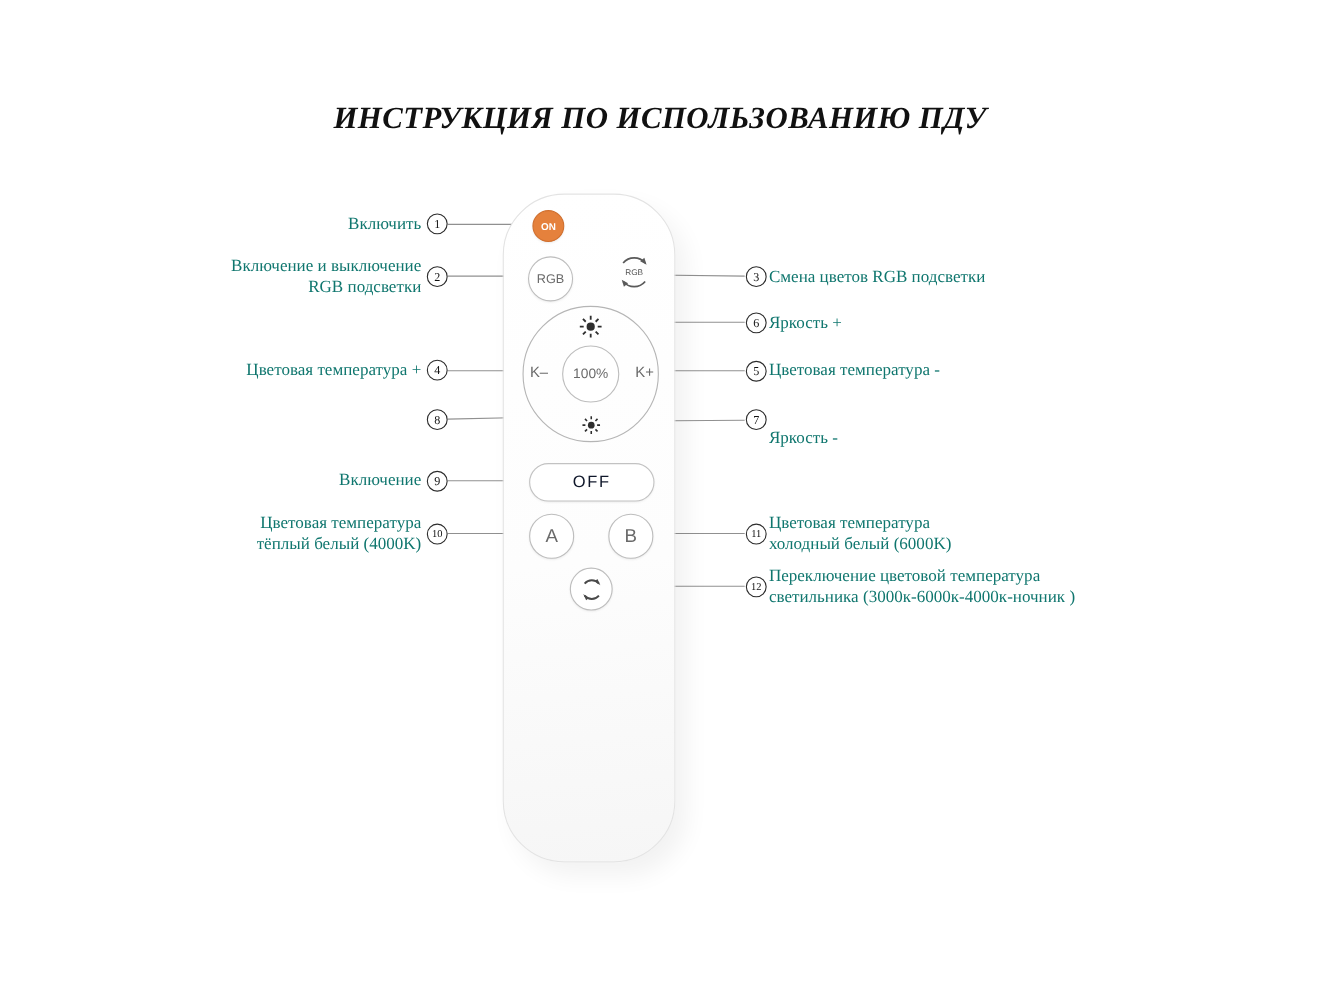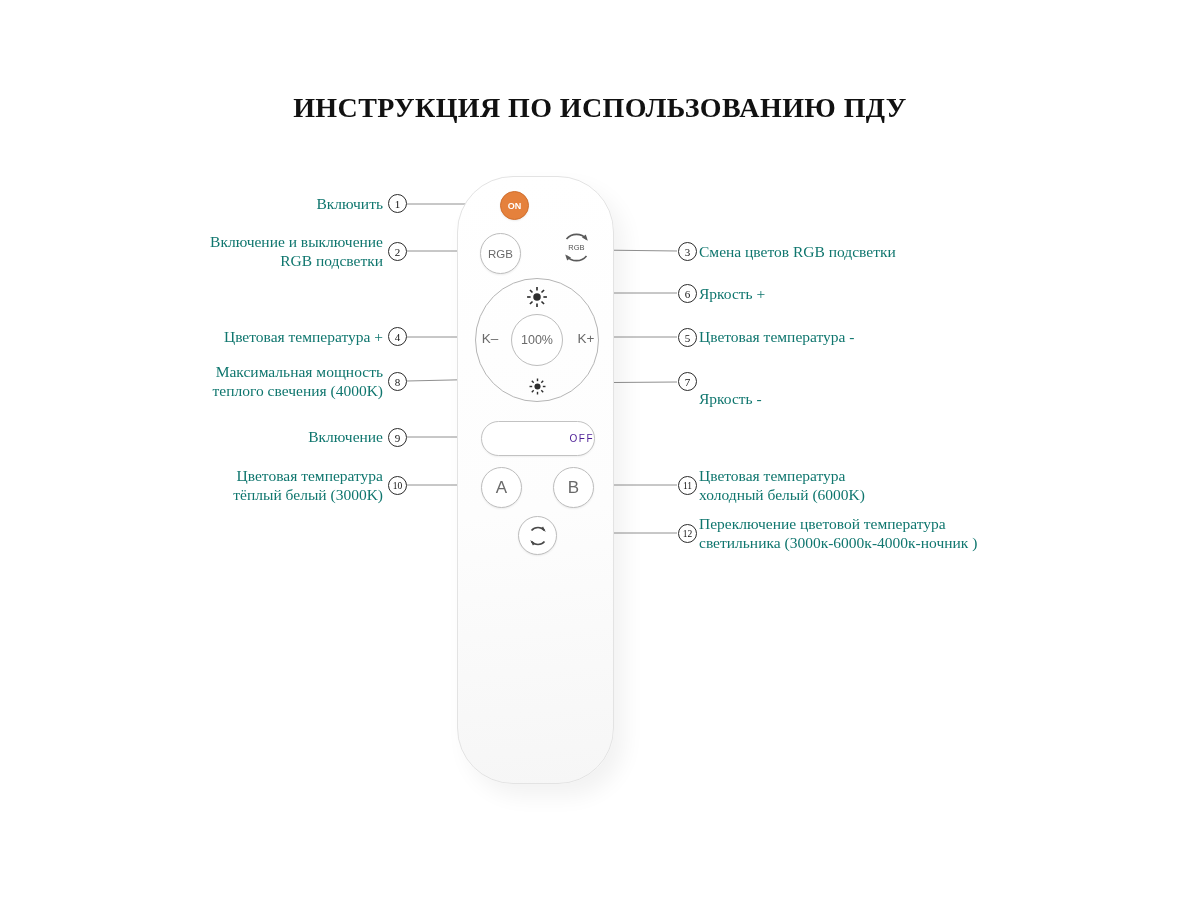--- a/index.html
+++ b/index.html
@@ -1,19 +1,19 @@
 <!DOCTYPE html>
 <html><head>
 <meta charset="utf-8">
 <style>
   html,body{margin:0;padding:0;background:#fff;}
   .page{position:relative;width:1200px;height:900px;background:#ffffff;overflow:hidden;
         font-family:"Liberation Serif",serif;color:#1c1c1c;}
   .title{position:absolute;top:92px;left:0;width:100%;text-align:center;
-         font-size:28px;font-weight:bold;color:#111;letter-spacing:.4px;}
+         font-size:28px;font-weight:bold;color:#111;letter-spacing:.4px;font-style:italic;}
   .lines{position:absolute;left:0;top:0;width:1200px;height:900px;pointer-events:none;}
 
   
   .num{position:absolute;width:19px;height:19px;box-sizing:border-box;border:1.3px solid #2b2b2b;
        border-radius:50%;background:#fff;display:flex;align-items:center;justify-content:center;
        font-size:11px;color:#111;z-index:3;}
   .num.small{font-size:9.5px;}
   .n1{left:388px;top:194px;} .n2{left:388px;top:242px;} .n4{left:388px;top:327px;}
   .n8{left:388px;top:372px;} .n9{left:388px;top:428px;} .n10{left:388px;top:476px;}
   .n3{left:678px;top:242px;} .n6{left:678px;top:284px;} .n5{left:678px;top:328px;}
@@ -36,37 +36,37 @@
   .lbl-12{left:699px;top:514px;width:298px;}
 
   
   .remote{position:absolute;left:457px;top:176px;width:157px;height:608px;box-sizing:border-box;
           background:linear-gradient(175deg,#ffffff 0%,#fdfdfd 55%,#f6f6f6 100%);
           border:1px solid #e3e3e3;border-radius:56px;
           box-shadow:10px 12px 22px rgba(0,0,0,.055);z-index:2;}
   .btn{position:absolute;box-sizing:border-box;background:#fff;border:1.5px solid #bdbdbd;
        border-radius:50%;display:flex;align-items:center;justify-content:center;color:#6a6a6a;
        box-shadow:0 1px 2px rgba(0,0,0,.07);font-family:"Liberation Sans",sans-serif;}
-  .on-btn{left:42px;top:14px;width:29px;height:29px;background:#e5813c;border:1px solid #d06f2e;
+  .on-btn{left:26px;top:14px;width:29px;height:29px;background:#e5813c;border:1px solid #d06f2e;
           color:#fff;font-size:9px;font-weight:bold;}
   .rgb-btn{left:22px;top:56px;width:41px;height:41px;font-size:11.5px;}
   .rgb-cycle{position:absolute;left:98px;top:50px;width:41px;height:41px;}
   .ring{position:absolute;left:17px;top:101px;width:124px;height:124px;box-sizing:border-box;
         border:1.5px solid #b5b5b5;border-radius:50%;}
   .center-btn{left:53px;top:137px;width:52px;height:52px;font-size:12.5px;box-shadow:none;}
   .ktext{position:absolute;width:28px;text-align:center;font-size:13.5px;color:#6a6a6a;
          font-family:"Liberation Sans",sans-serif;}
   .k-minus{left:18px;top:154px;}
   .k-plus{left:114px;top:154px;}
   .sun-top{position:absolute;left:68px;top:109px;width:22px;height:22px;}
   .sun-bottom{position:absolute;left:70px;top:200px;width:19px;height:19px;}
   .off-btn{position:absolute;left:23px;top:244px;width:114px;height:35px;box-sizing:border-box;
            border:1.5px solid #c2c2c2;border-radius:18px;background:#fff;display:flex;
-           align-items:center;justify-content:flex-end;font-size:10px;letter-spacing:1.5px;
-           color:#4c1d95;font-family:"Liberation Sans",sans-serif;box-shadow:0 1px 2px rgba(0,0,0,.06);}
+           align-items:center;justify-content:center;font-size:15px;letter-spacing:1.5px;
+           color:#0f172a;font-family:"Liberation Sans",sans-serif;box-shadow:0 1px 2px rgba(0,0,0,.06);}
   .a-btn{left:23px;top:290px;width:41px;height:41px;font-size:17px;}
   .b-btn{left:95px;top:290px;width:41px;height:41px;font-size:17px;}
   .cycle-btn{left:60px;top:339px;width:39px;height:39px;}
 </style>
 </head>
 <body>
 
 <div class="page">
 
   <div class="title">ИНСТРУКЦИЯ ПО ИСПОЛЬЗОВАНИЮ ПДУ</div>
@@ -186,23 +186,22 @@
   <div class="num n7">7</div>
   <div class="num n8">8</div>
   <div class="num n9">9</div>
   <div class="num small n10">10</div>
   <div class="num small n11">11</div>
   <div class="num small n12">12</div>
 
   <div class="lbl left lbl-1">Включить</div>
   <div class="lbl left lbl-2">Включение и выключение RGB подсветки</div>
   <div class="lbl left lbl-4">Цветовая температура +</div>
-  <div class="lbl left lbl-8">Максимальная мощность теплого свечения (4000K)</div>
   <div class="lbl left lbl-9">Включение</div>
-  <div class="lbl left lbl-10">Цветовая температура тёплый белый (3000K)</div>
+  <div class="lbl left lbl-10">Цветовая температура тёплый белый (4000K)</div>
   <div class="lbl lbl-3">Смена цветов RGB подсветки</div>
   <div class="lbl lbl-6">Яркость +</div>
   <div class="lbl lbl-5">Цветовая температура -</div>
   <div class="lbl lbl-7">Яркость -</div>
   <div class="lbl lbl-11">Цветовая температура холодный белый (6000K)</div>
   <div class="lbl lbl-12">Переключение цветовой температура светильника  (3000к-6000к-4000к-ночник )</div>
 
 </div>
 
 </body></html>

